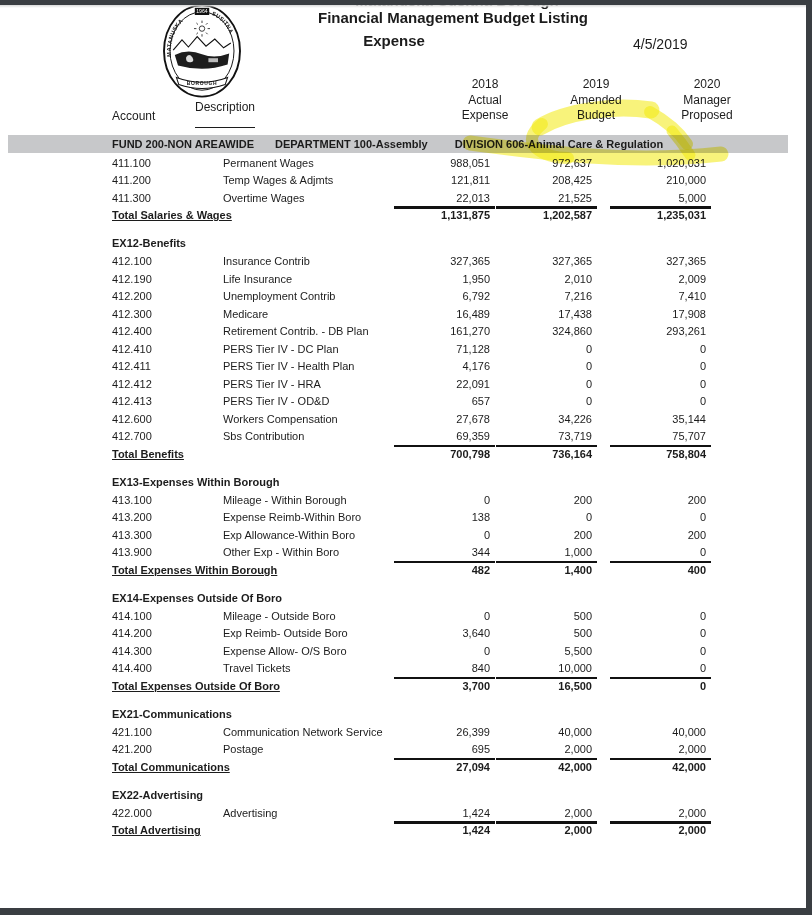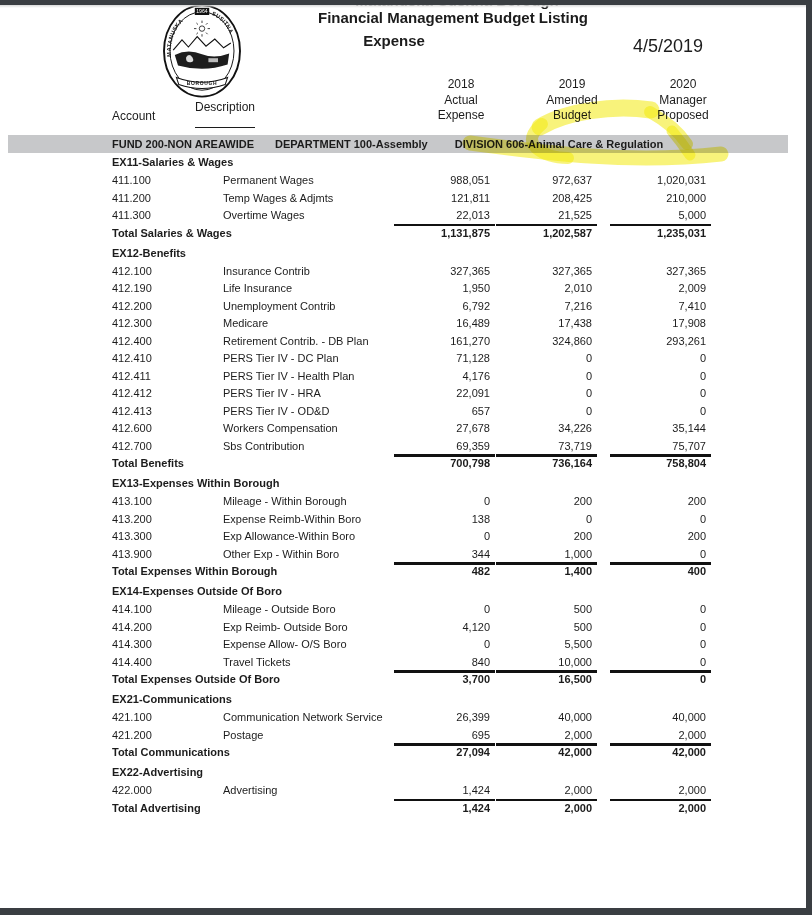--- a/index.html
+++ b/index.html
@@ -12,43 +12,43 @@
   .edge-bottom{left:0;bottom:0;width:100%;height:7px;}
   .edge-top-fade{position:absolute;left:0;top:5px;width:100%;height:3px;z-index:29;
         background:linear-gradient(#d9d9d9,rgba(255,255,255,0));}
   
   .clipped-title{position:absolute;top:-8px;left:457px;transform:translateX(-50%);
         font-size:15px;font-weight:bold;white-space:nowrap;z-index:1;}
   .doc-title{position:absolute;top:9px;left:453px;transform:translateX(-50%);
         font-size:15px;font-weight:bold;white-space:nowrap;}
   .doc-subtitle{position:absolute;top:32px;left:394px;transform:translateX(-50%);
         font-size:15px;font-weight:bold;}
-  .doc-date{position:absolute;top:36px;left:633px;font-size:18px;}
+  .doc-date{position:absolute;top:36px;left:633px;font-size:14px;}
   .seal{position:absolute;left:162px;top:3px;width:80px;height:96px;}
   
   .colhead{position:absolute;top:77px;transform:translateX(-50%);text-align:center;
-        font-size:12px;line-height:15.6px;white-space:nowrap;}
+        font-size:12px;line-height:15.6px;white-space:nowrap;margin-left:24px;}
   .ch1{left:461px;} .ch2{left:572px;} .ch3{left:683px;}
   .uline{display:inline-block;border-bottom:1.6px solid #1c1c1c;padding-bottom:13px;}
   .acct-head{position:absolute;top:109px;left:112px;font-size:12px;}
   .desc-head{position:absolute;top:100px;left:195px;font-size:12px;text-align:right;}
   
   .band{position:absolute;left:8px;top:135px;width:780px;height:18px;background:#c7c8ca;
         font-size:11px;font-weight:bold;line-height:18px;white-space:nowrap;}
   .band .f{margin-left:104px;} .band .d{margin-left:18px;} .band .v{margin-left:24px;}
   
   .table{position:absolute;left:112px;top:154px;width:600px;font-size:11px;}
-  .section + .section{margin-top:3px;}
+  .section + .section{margin-top:11px;}
   .sec-header{height:17.5px;line-height:17.5px;font-weight:bold;}
   .row{display:grid;grid-template-columns:83px 192px 103px 102px 114px;
         height:17.5px;align-items:center;}
   .cell-desc{overflow:hidden;white-space:nowrap;padding-left:28px;}
   .num{text-align:right;white-space:nowrap;}
   .trow{font-weight:bold;}
-  .trow .tlabel{grid-column:1/3;}
+  .trow .tlabel{grid-column:1/3;text-decoration:underline;}
   .trow .num{position:relative;}
   .trow .num::before{content:"";position:absolute;right:-5px;top:-3px;width:101px;height:2.6px;
         background:#111;}
   
   .hl-svg{position:absolute;left:0;top:0;width:812px;height:915px;z-index:10;
         mix-blend-mode:multiply;pointer-events:none;}
 </style>
 </head>
 <body>
 
@@ -106,21 +106,20 @@
   <div class="desc-head"><span class="uline">Description</span></div>
 
   <div class="band">
     <span class="f">FUND 200-NON AREAWIDE</span>
     <span class="d">DEPARTMENT 100-Assembly</span>
     <span class="v">DIVISION 606-Animal Care &amp; Regulation</span>
   </div>
 
   <div class="table">
       <div class="section">
-        <div class="sec-header">EX11-Salaries &amp; Wages</div>
         <div class="row">
           <div>411.100</div>
           <div class="cell-desc">Permanent Wages</div>
           <div class="num">988,051</div>
           <div class="num">972,637</div>
           <div class="num">1,020,031</div>
         </div>
         <div class="row">
           <div>411.200</div>
           <div class="cell-desc">Temp Wages &amp; Adjmts</div>
@@ -270,21 +269,21 @@
         <div class="row">
           <div>414.100</div>
           <div class="cell-desc">Mileage - Outside Boro</div>
           <div class="num">0</div>
           <div class="num">500</div>
           <div class="num">0</div>
         </div>
         <div class="row">
           <div>414.200</div>
           <div class="cell-desc">Exp Reimb- Outside Boro</div>
-          <div class="num">4,120</div>
+          <div class="num">3,640</div>
           <div class="num">500</div>
           <div class="num">0</div>
         </div>
         <div class="row">
           <div>414.300</div>
           <div class="cell-desc">Expense Allow- O/S Boro</div>
           <div class="num">0</div>
           <div class="num">5,500</div>
           <div class="num">0</div>
         </div>

